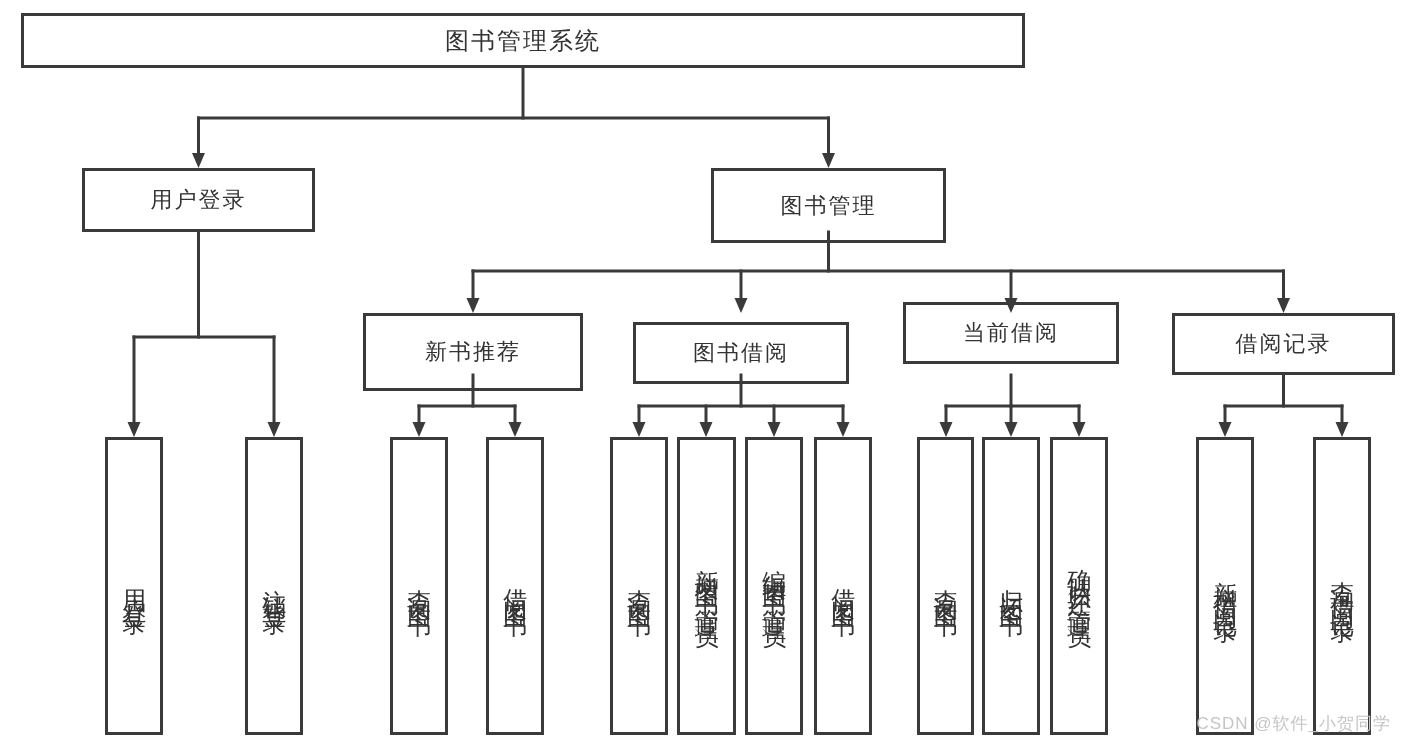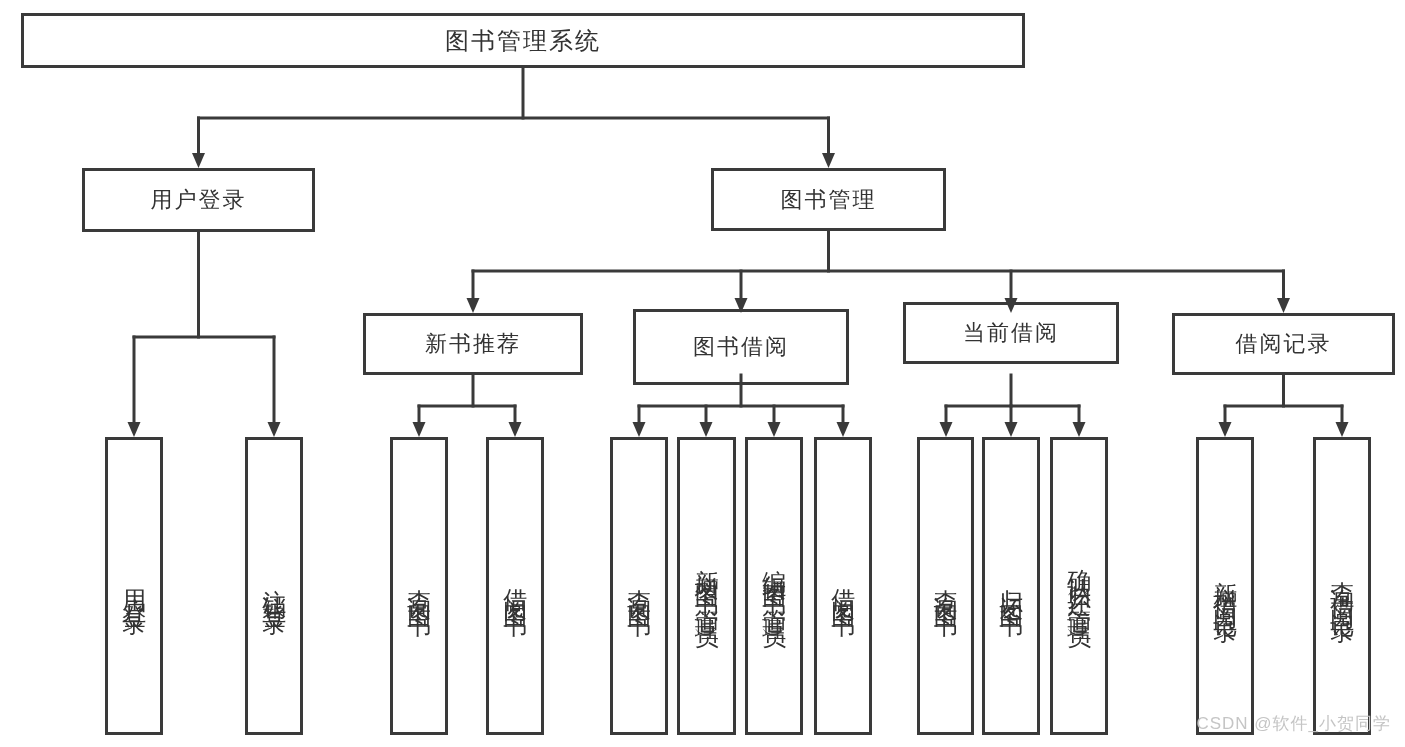--- a/index.html
+++ b/index.html
@@ -56,28 +56,28 @@
 
 <div class="canvas">
 
   <div class="node" style="left:21px;top:13px;width:1004px;height:55px;">
     <span class="h-label root-label">图书管理系统</span>
   </div>
 
   <div class="node" style="left:82px;top:168px;width:233px;height:64px;">
     <span class="h-label">用户登录</span>
   </div>
-  <div class="node" style="left:711px;top:168px;width:235px;height:63px;">
+  <div class="node" style="left:711px;top:168px;width:235px;height:75px;">
     <span class="h-label">图书管理</span>
   </div>
 
-  <div class="node" style="left:363px;top:313px;width:220px;height:62px;">
+  <div class="node" style="left:363px;top:313px;width:220px;height:78px;">
     <span class="h-label">新书推荐</span>
   </div>
-  <div class="node" style="left:633px;top:309px;width:216px;height:76px;">
+  <div class="node" style="left:633px;top:322px;width:216px;height:62px;">
     <span class="h-label">图书借阅</span>
   </div>
   <div class="node" style="left:903px;top:302px;width:216px;height:62px;">
     <span class="h-label">当前借阅</span>
   </div>
   <div class="node" style="left:1172px;top:313px;width:223px;height:62px;">
     <span class="h-label">借阅记录</span>
   </div>
 
   <div class="node" style="left:105px;top:437px;width:58px;height:298px;">

